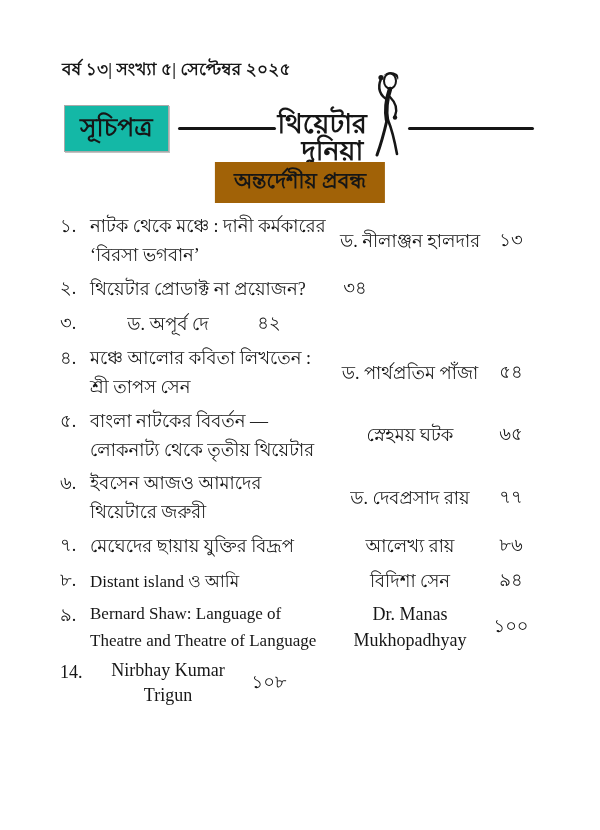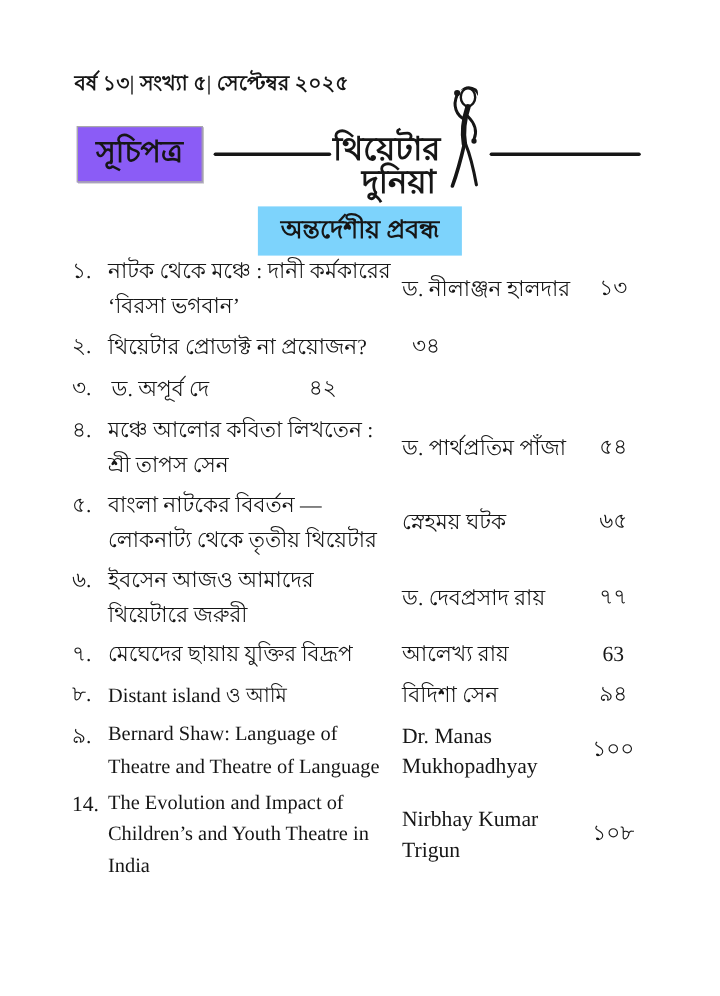--- a/index.html
+++ b/index.html
@@ -15,46 +15,46 @@
   .issue-line {
     position:absolute; left:62px; top:56px;
     font-size:17px; font-weight:bold; letter-spacing:.2px;
   }
   .masthead-row {
     position:absolute; left:64px; top:88px; right:0;
     display:flex; align-items:center; height:80px;
   }
   .contents-box {
     flex:0 0 auto;
-    background:#8b5cf6; border:1px solid #a9a9a9;
+    background:#14b8a6; border:1px solid #a9a9a9;
     box-shadow:1px 1px 0 #c2c2c2;
     padding:9px 15px 11px;
     font-size:25px; font-weight:bold; line-height:1;
   }
   .rule { height:3px; background:#161616; border-radius:2px; }
   .rule-left  { flex:0 0 98px; margin-left:9px; }
   .rule-right { flex:1 1 auto; margin-right:66px; }
   .logo { display:flex; align-items:flex-end; margin:0 2px 0 2px; position:relative; top:-8px; }
   .logo-text { font-weight:bold; font-size:27px; line-height:1.02; white-space:nowrap; }
   .logo-line2 { display:block; padding-left:24px; }
   .logo-figure { margin-left:1px; position:relative; top:-4px; }
 
   
   .section-box {
-    position:absolute; left:50%; transform:translateX(-50%); top:172px;
-    background:#7dd3fc; padding:8px 19px 10px;
+    position:absolute; left:50%; transform:translateX(-50%); top:162px;
+    background:#a16207; padding:8px 19px 10px;
     font-size:21px; font-weight:bold; line-height:1.1; white-space:nowrap;
   }
 
   
   .toc { position:absolute; left:60px; top:212px; width:478px; font-size:18px; }
   .toc-row { display:flex; align-items:center; margin-bottom:4px; }
   .toc-num   { flex:0 0 30px; align-self:flex-start; line-height:1.62; }
   .toc-title { flex:0 0 242px; line-height:1.62; }
-  .toc-author{ flex:0 0 156px; line-height:1.4; padding:0 3px; }
+  .toc-author{ flex:0 0 156px; text-align:center; line-height:1.4; padding:0 3px; }
   .toc-page  { flex:0 0 46px; text-align:center; }
   .toc-row.latin .toc-title { font-size:17px; line-height:1.55; }
 </style>
 </head>
 <body>
 
 <div class="page">
 
   <div class="issue-line">বর্ষ ১৩| সংখ্যা ৫| সেপ্টেম্বর ২০২৫</div>
 
@@ -130,38 +130,37 @@
       <span class="toc-num">৬.</span>
       <span class="toc-title">ইবসেন আজও আমাদের থিয়েটারে জরুরী</span>
       <span class="toc-author">ড. দেবপ্রসাদ রায়</span>
       <span class="toc-page">৭৭</span>
     </div>
 
     <div class="toc-row">
       <span class="toc-num">৭.</span>
       <span class="toc-title">মেঘেদের ছায়ায় যুক্তির বিদ্রূপ</span>
       <span class="toc-author">আলেখ্য রায়</span>
-      <span class="toc-page">63</span>
+      <span class="toc-page">৮৬</span>
     </div>
 
     <div class="toc-row latin">
       <span class="toc-num">৮.</span>
       <span class="toc-title">Distant island ও আমি</span>
       <span class="toc-author">বিদিশা সেন</span>
       <span class="toc-page">৯৪</span>
     </div>
 
     <div class="toc-row latin">
       <span class="toc-num">৯.</span>
       <span class="toc-title">Bernard Shaw: Language of Theatre and Theatre of Language</span>
       <span class="toc-author">Dr. Manas Mukhopadhyay</span>
       <span class="toc-page">১০০</span>
     </div>
 
     <div class="toc-row latin">
       <span class="toc-num">14.</span>
-      <span class="toc-title">The Evolution and Impact of Children’s and Youth Theatre in India</span>
       <span class="toc-author">Nirbhay Kumar Trigun</span>
       <span class="toc-page">১০৮</span>
     </div>
 
   </div>
 </div>
 
 </body></html>

